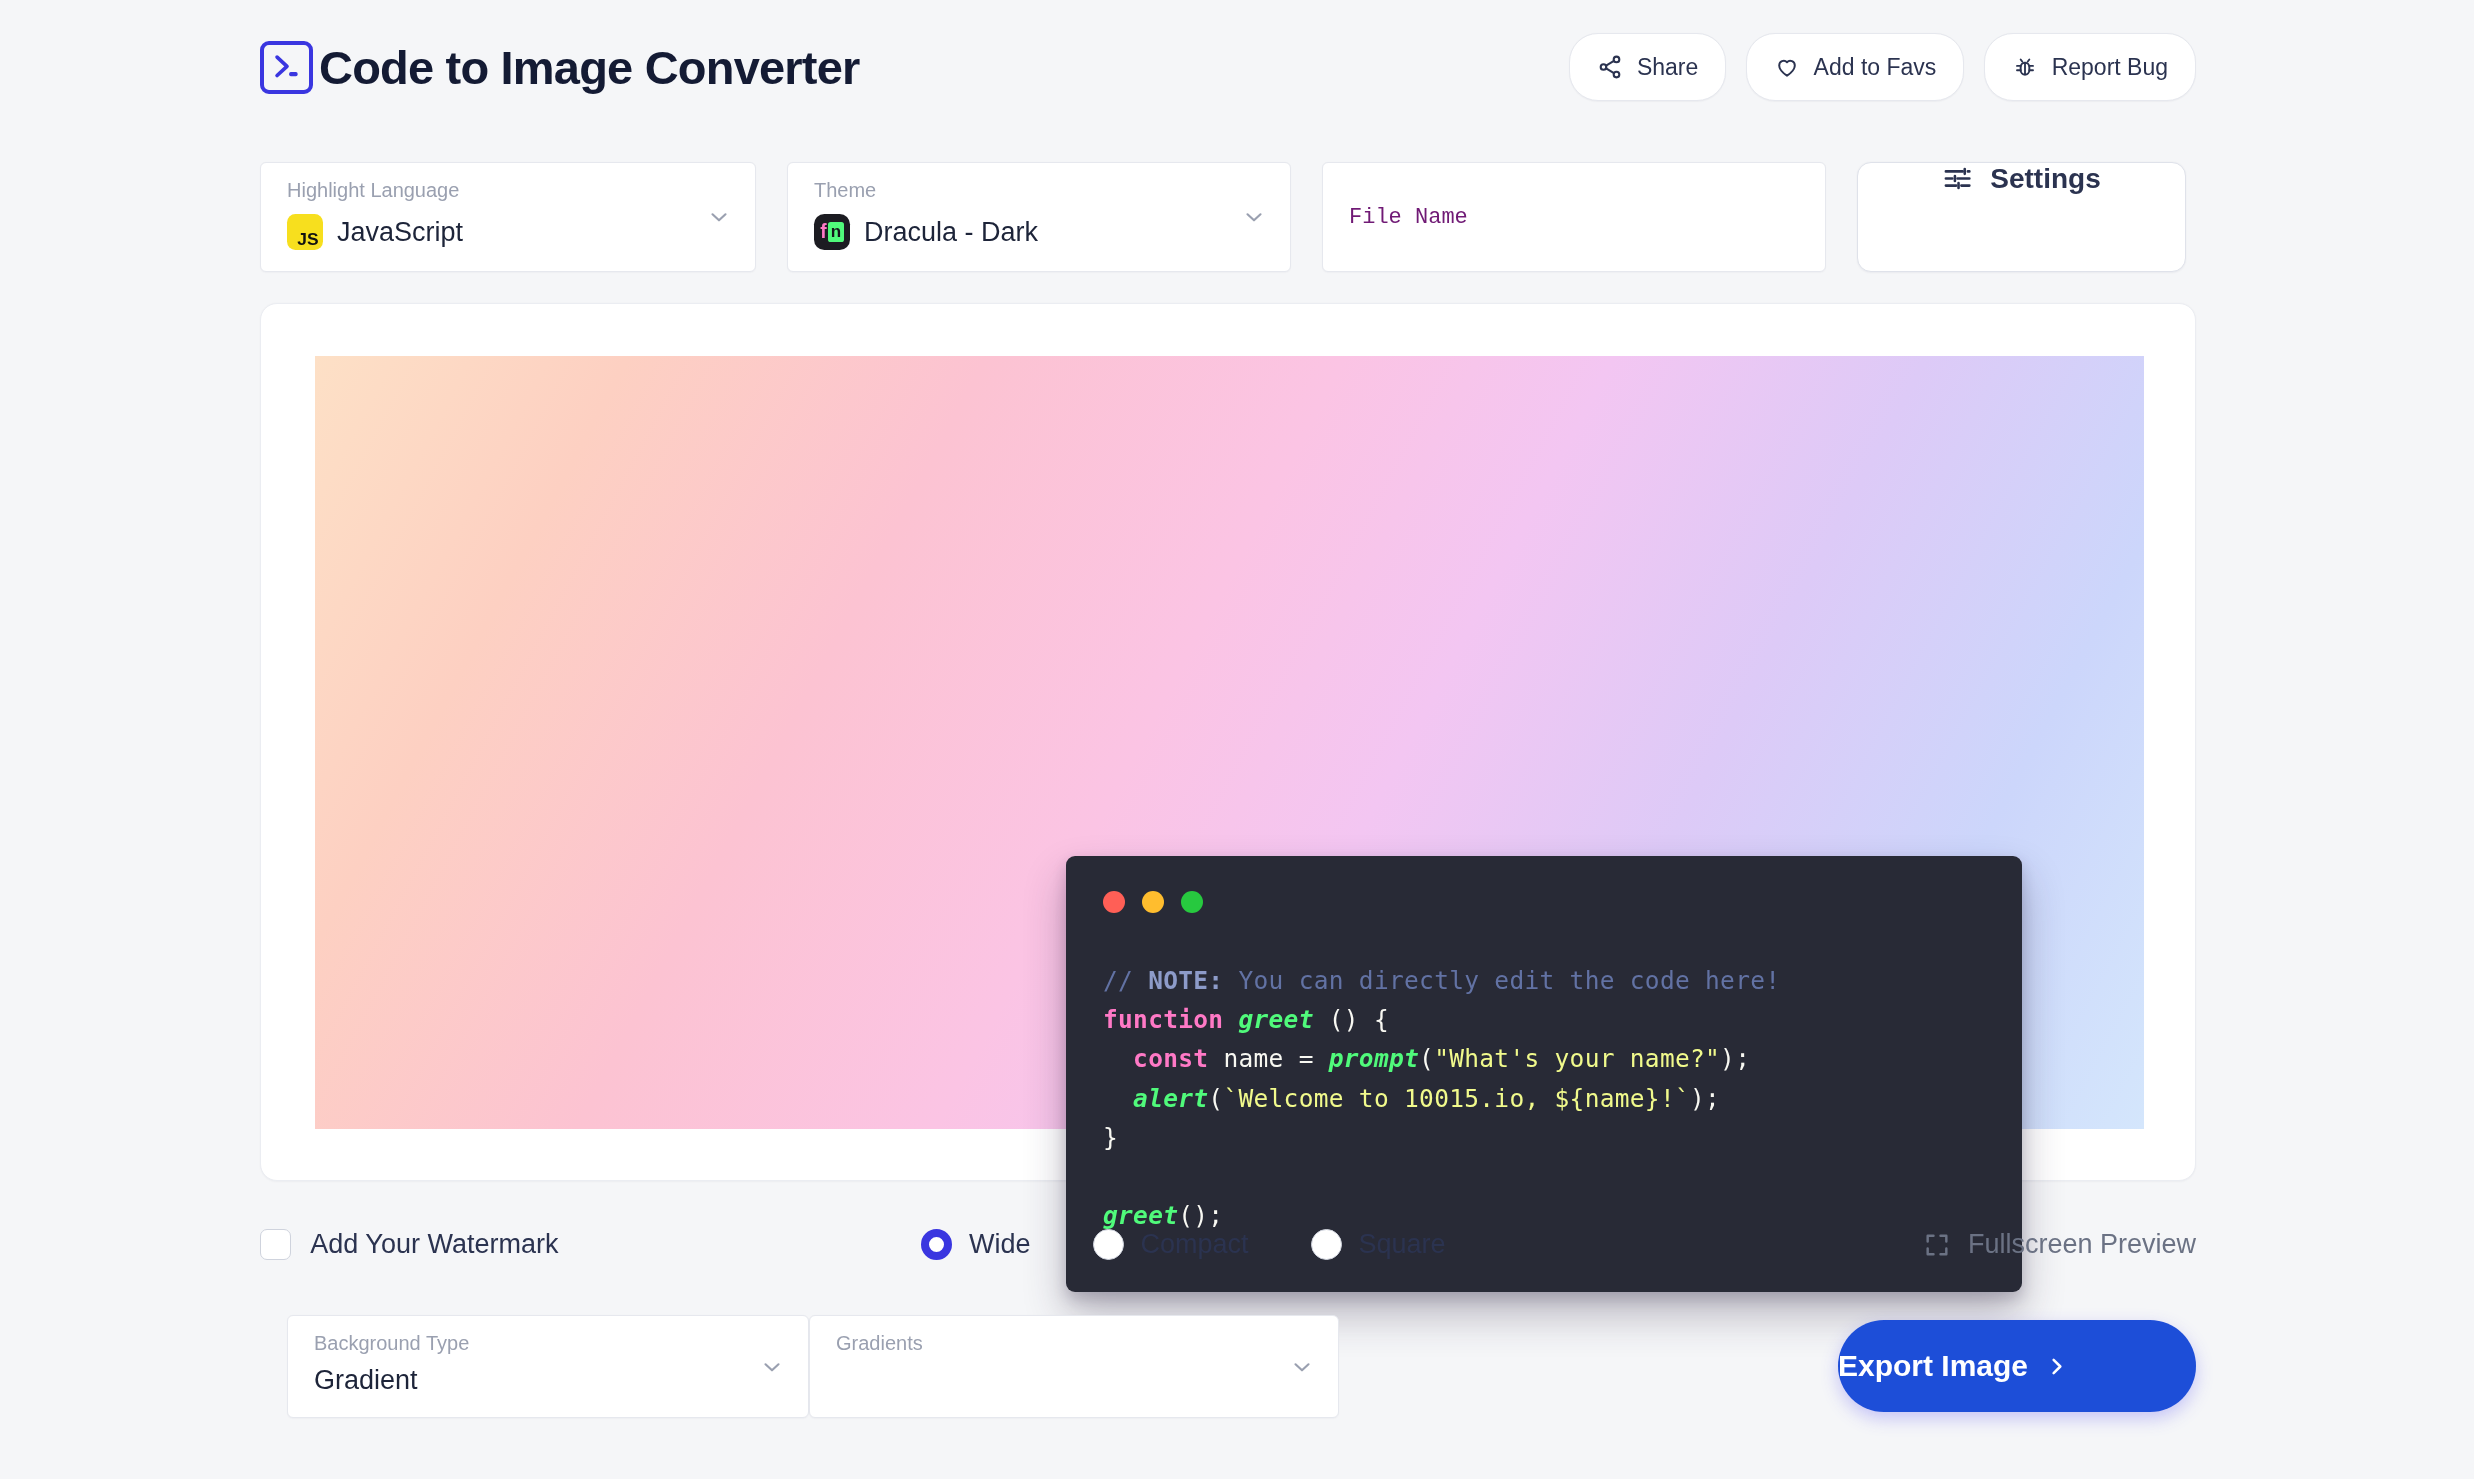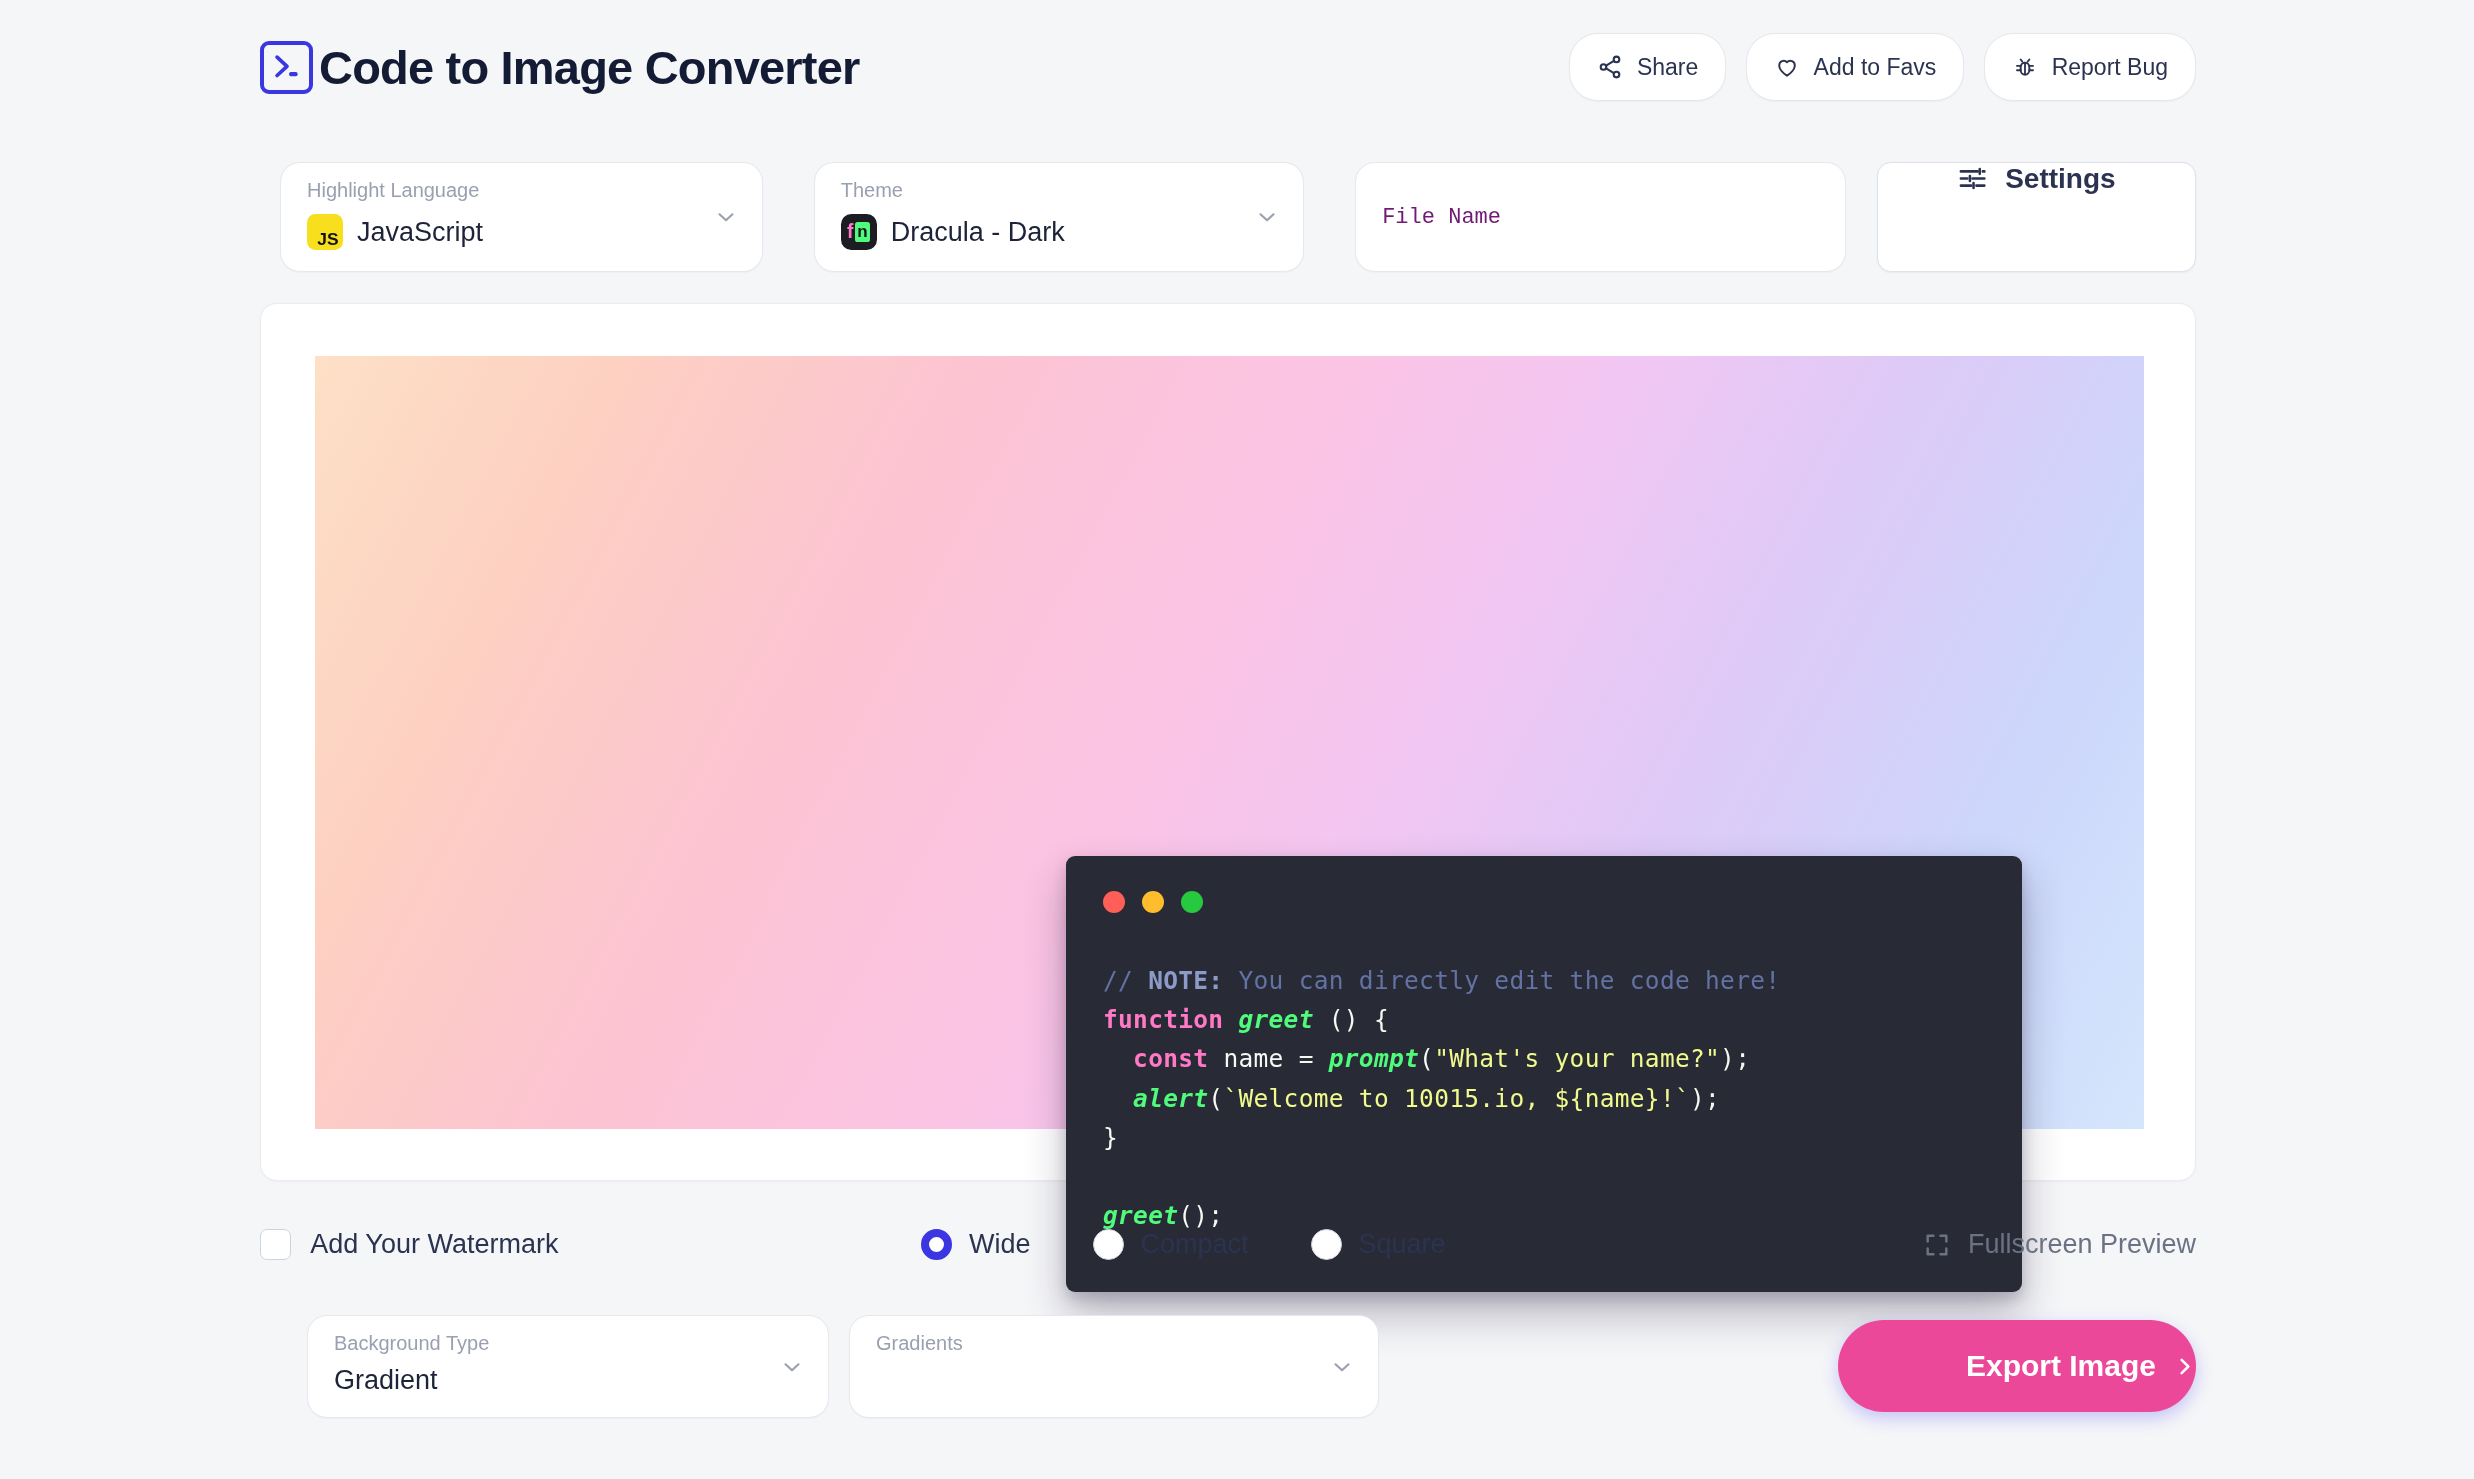--- a/index.html
+++ b/index.html
@@ -39,24 +39,23 @@
   }
   .pill-btn svg { width: 26px; height: 26px; flex: none; }
 
   
   .control-row {
     position: absolute; left: 260px; top: 162px;
     width: 1936px; height: 110px;
     display: flex; align-items: stretch; gap: 31px;
   }
   .field {
-    background: #fff; border: 1.3px solid #e6e8ee; border-radius: 20px;
+    background: #fff; border: 1.3px solid #e6e8ee; border-radius: 6px;
     position: relative; padding: 17px 22px 0 26px;
     box-shadow: 0 0.6px 1.3px rgba(20,27,52,.03);
-    margin-left: 20px;
   }
   .field-lang  { width: 496px; }
   .field-theme { width: 504px; }
   .field-file  { width: 504px; display: flex; align-items: center; padding: 0 26px; }
   .field-label {
     font-size: 20px; color: #9aa0b0; line-height: 1; margin-bottom: 14px;
   }
   .field-value {
     display: flex; align-items: center; gap: 14px;
     font-size: 27px; color: #1d2439; line-height: 1;
@@ -169,22 +168,22 @@
   }
   .field-bg   { width: 522px; }
   .field-grad { width: 530px; }
   .swatch {
     width: 37px; height: 43px; border-radius: 11px; flex: none;
     background: linear-gradient(145deg, #fcc9a6 0%, #fbb8c9 35%, #f7bce0 62%, #c9cdf6 100%);
   }
   .export-btn {
     position: absolute; right: 0; top: 5.2px;
     width: 358px; height: 92px; border-radius: 46px;
-    background: #ec4899; color: #fff;
-    display: flex; align-items: center; justify-content: flex-end; gap: 17px;
+    background: #1d4ed8; color: #fff;
+    display: flex; align-items: center; justify-content: flex-start; gap: 17px;
     font-size: 30px; font-weight: bold; white-space: nowrap;
     box-shadow: 0 6.4px 17px rgba(75,69,245,.28);
   }
   .export-btn svg { width: 23px; height: 23px; }
 </style>
 </head>
 <body>
 
 <div class="page">
 

